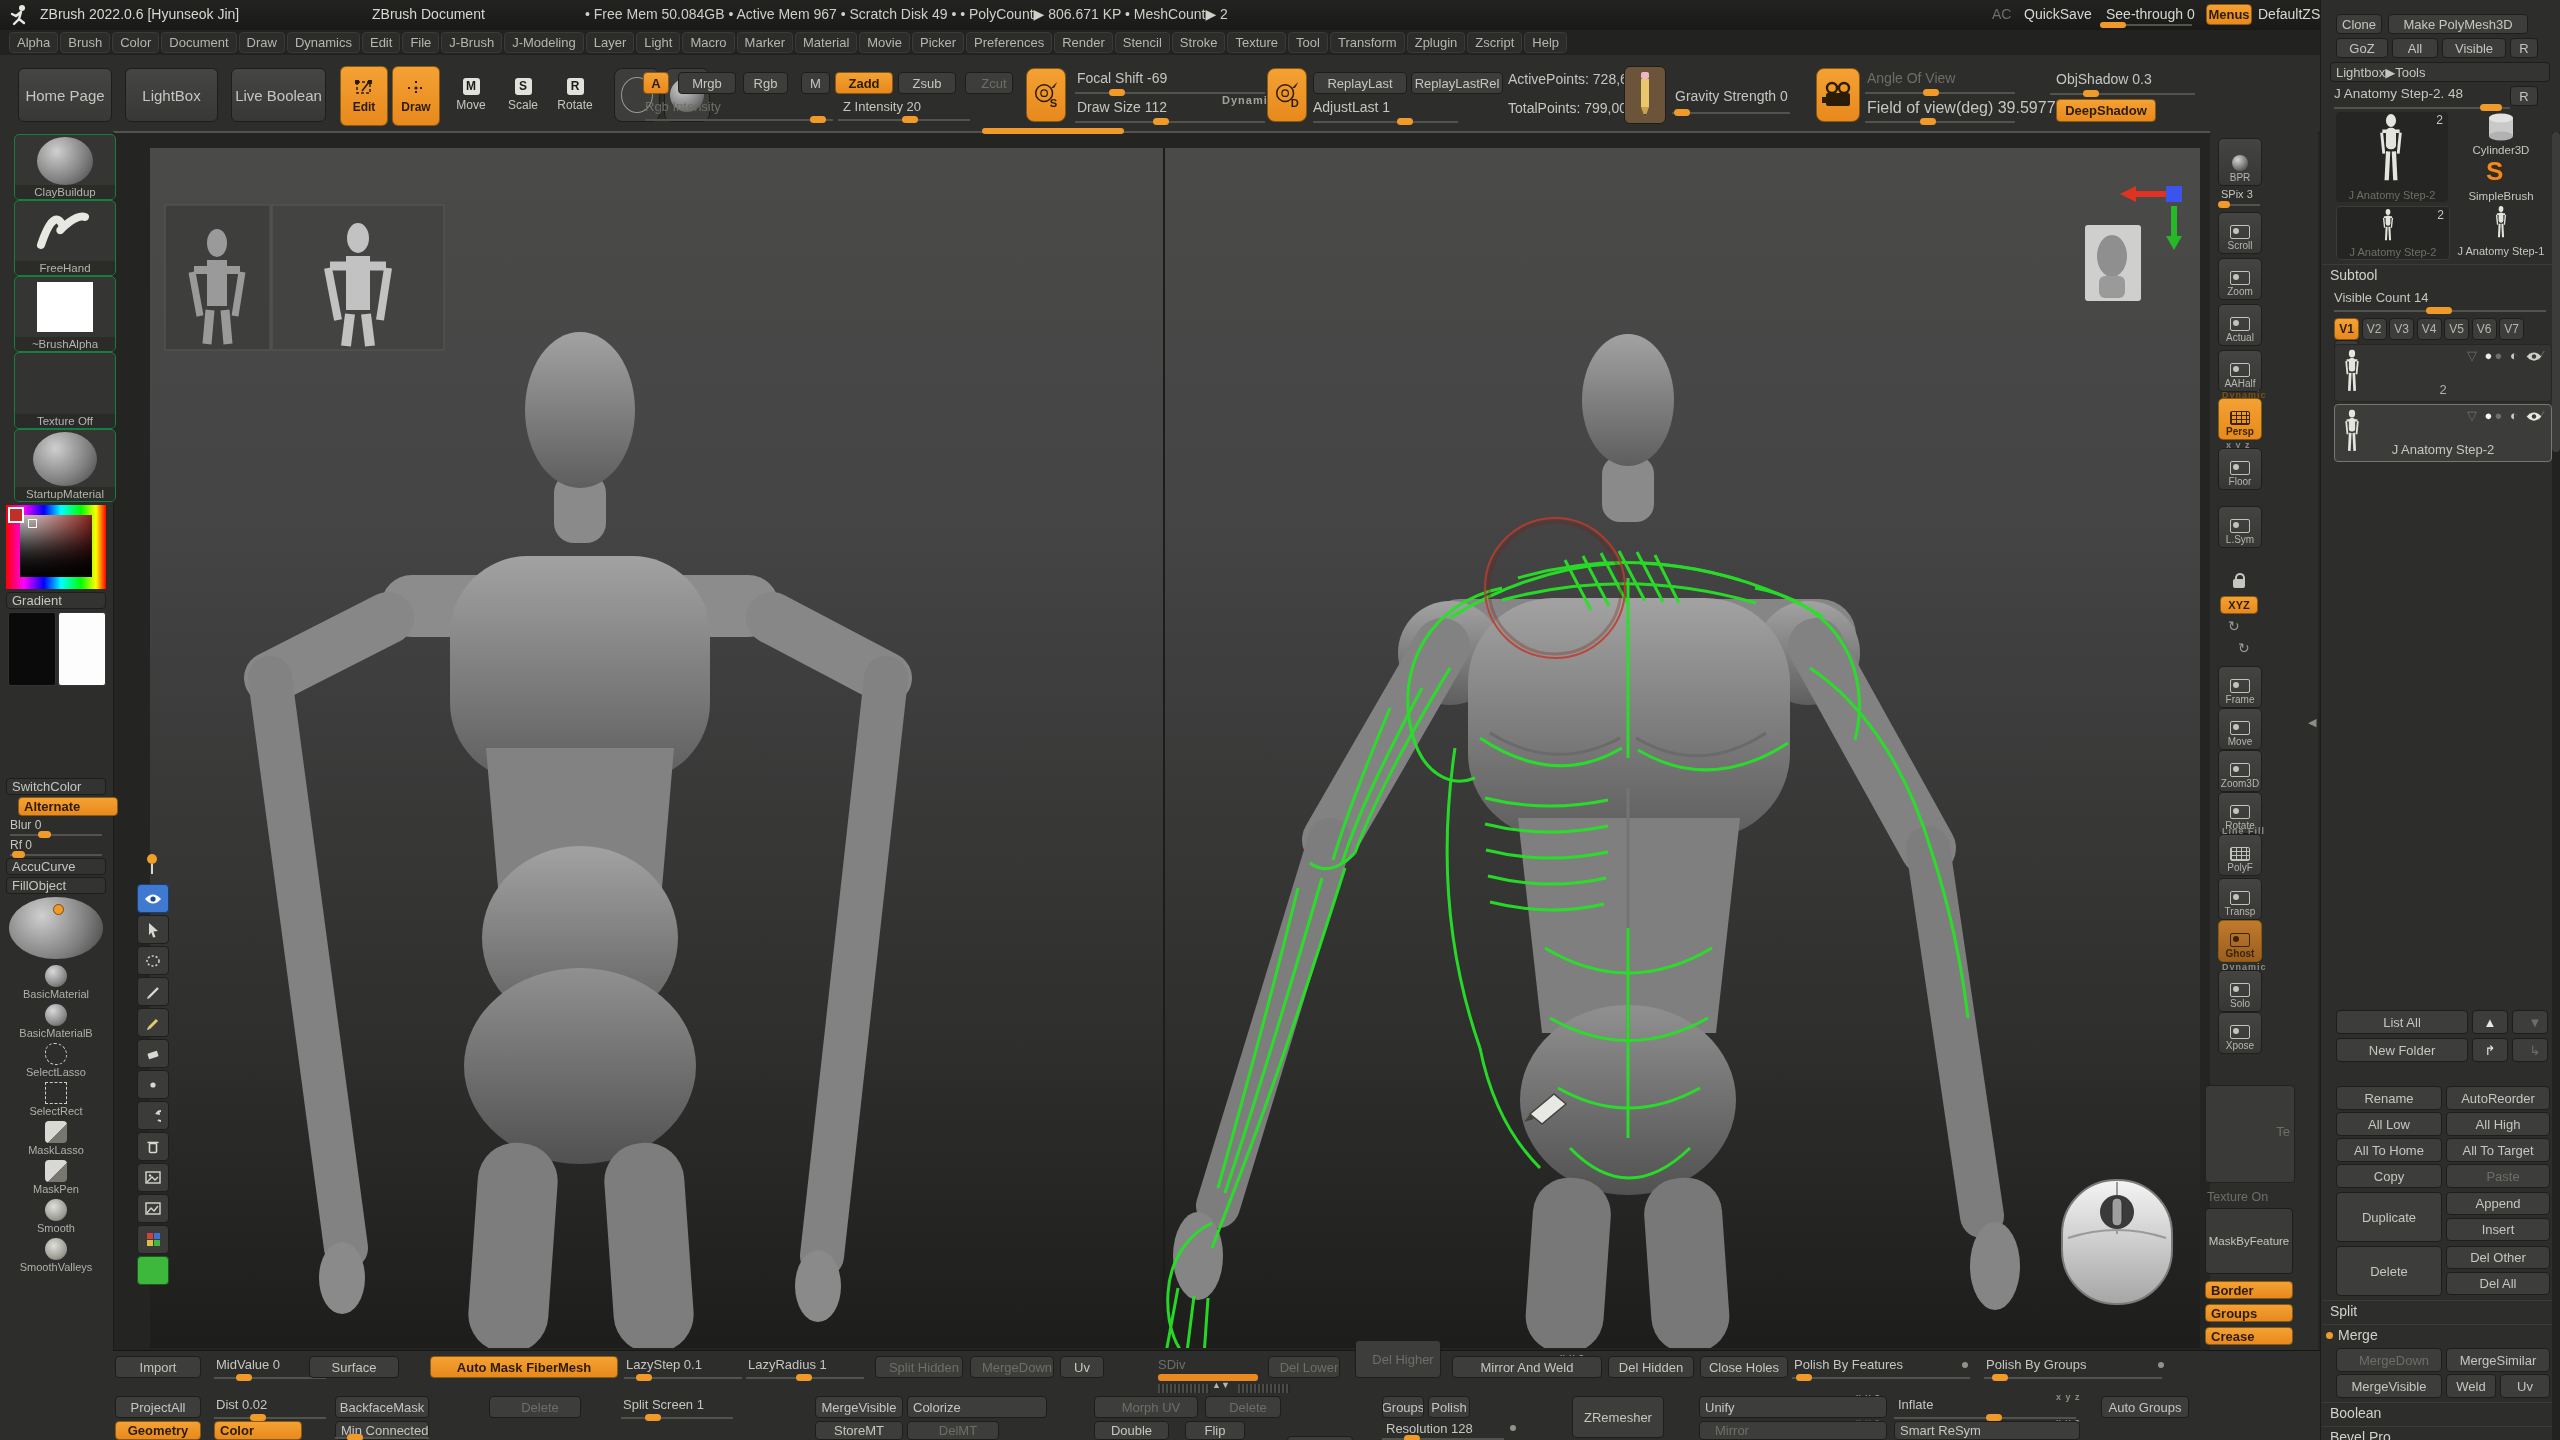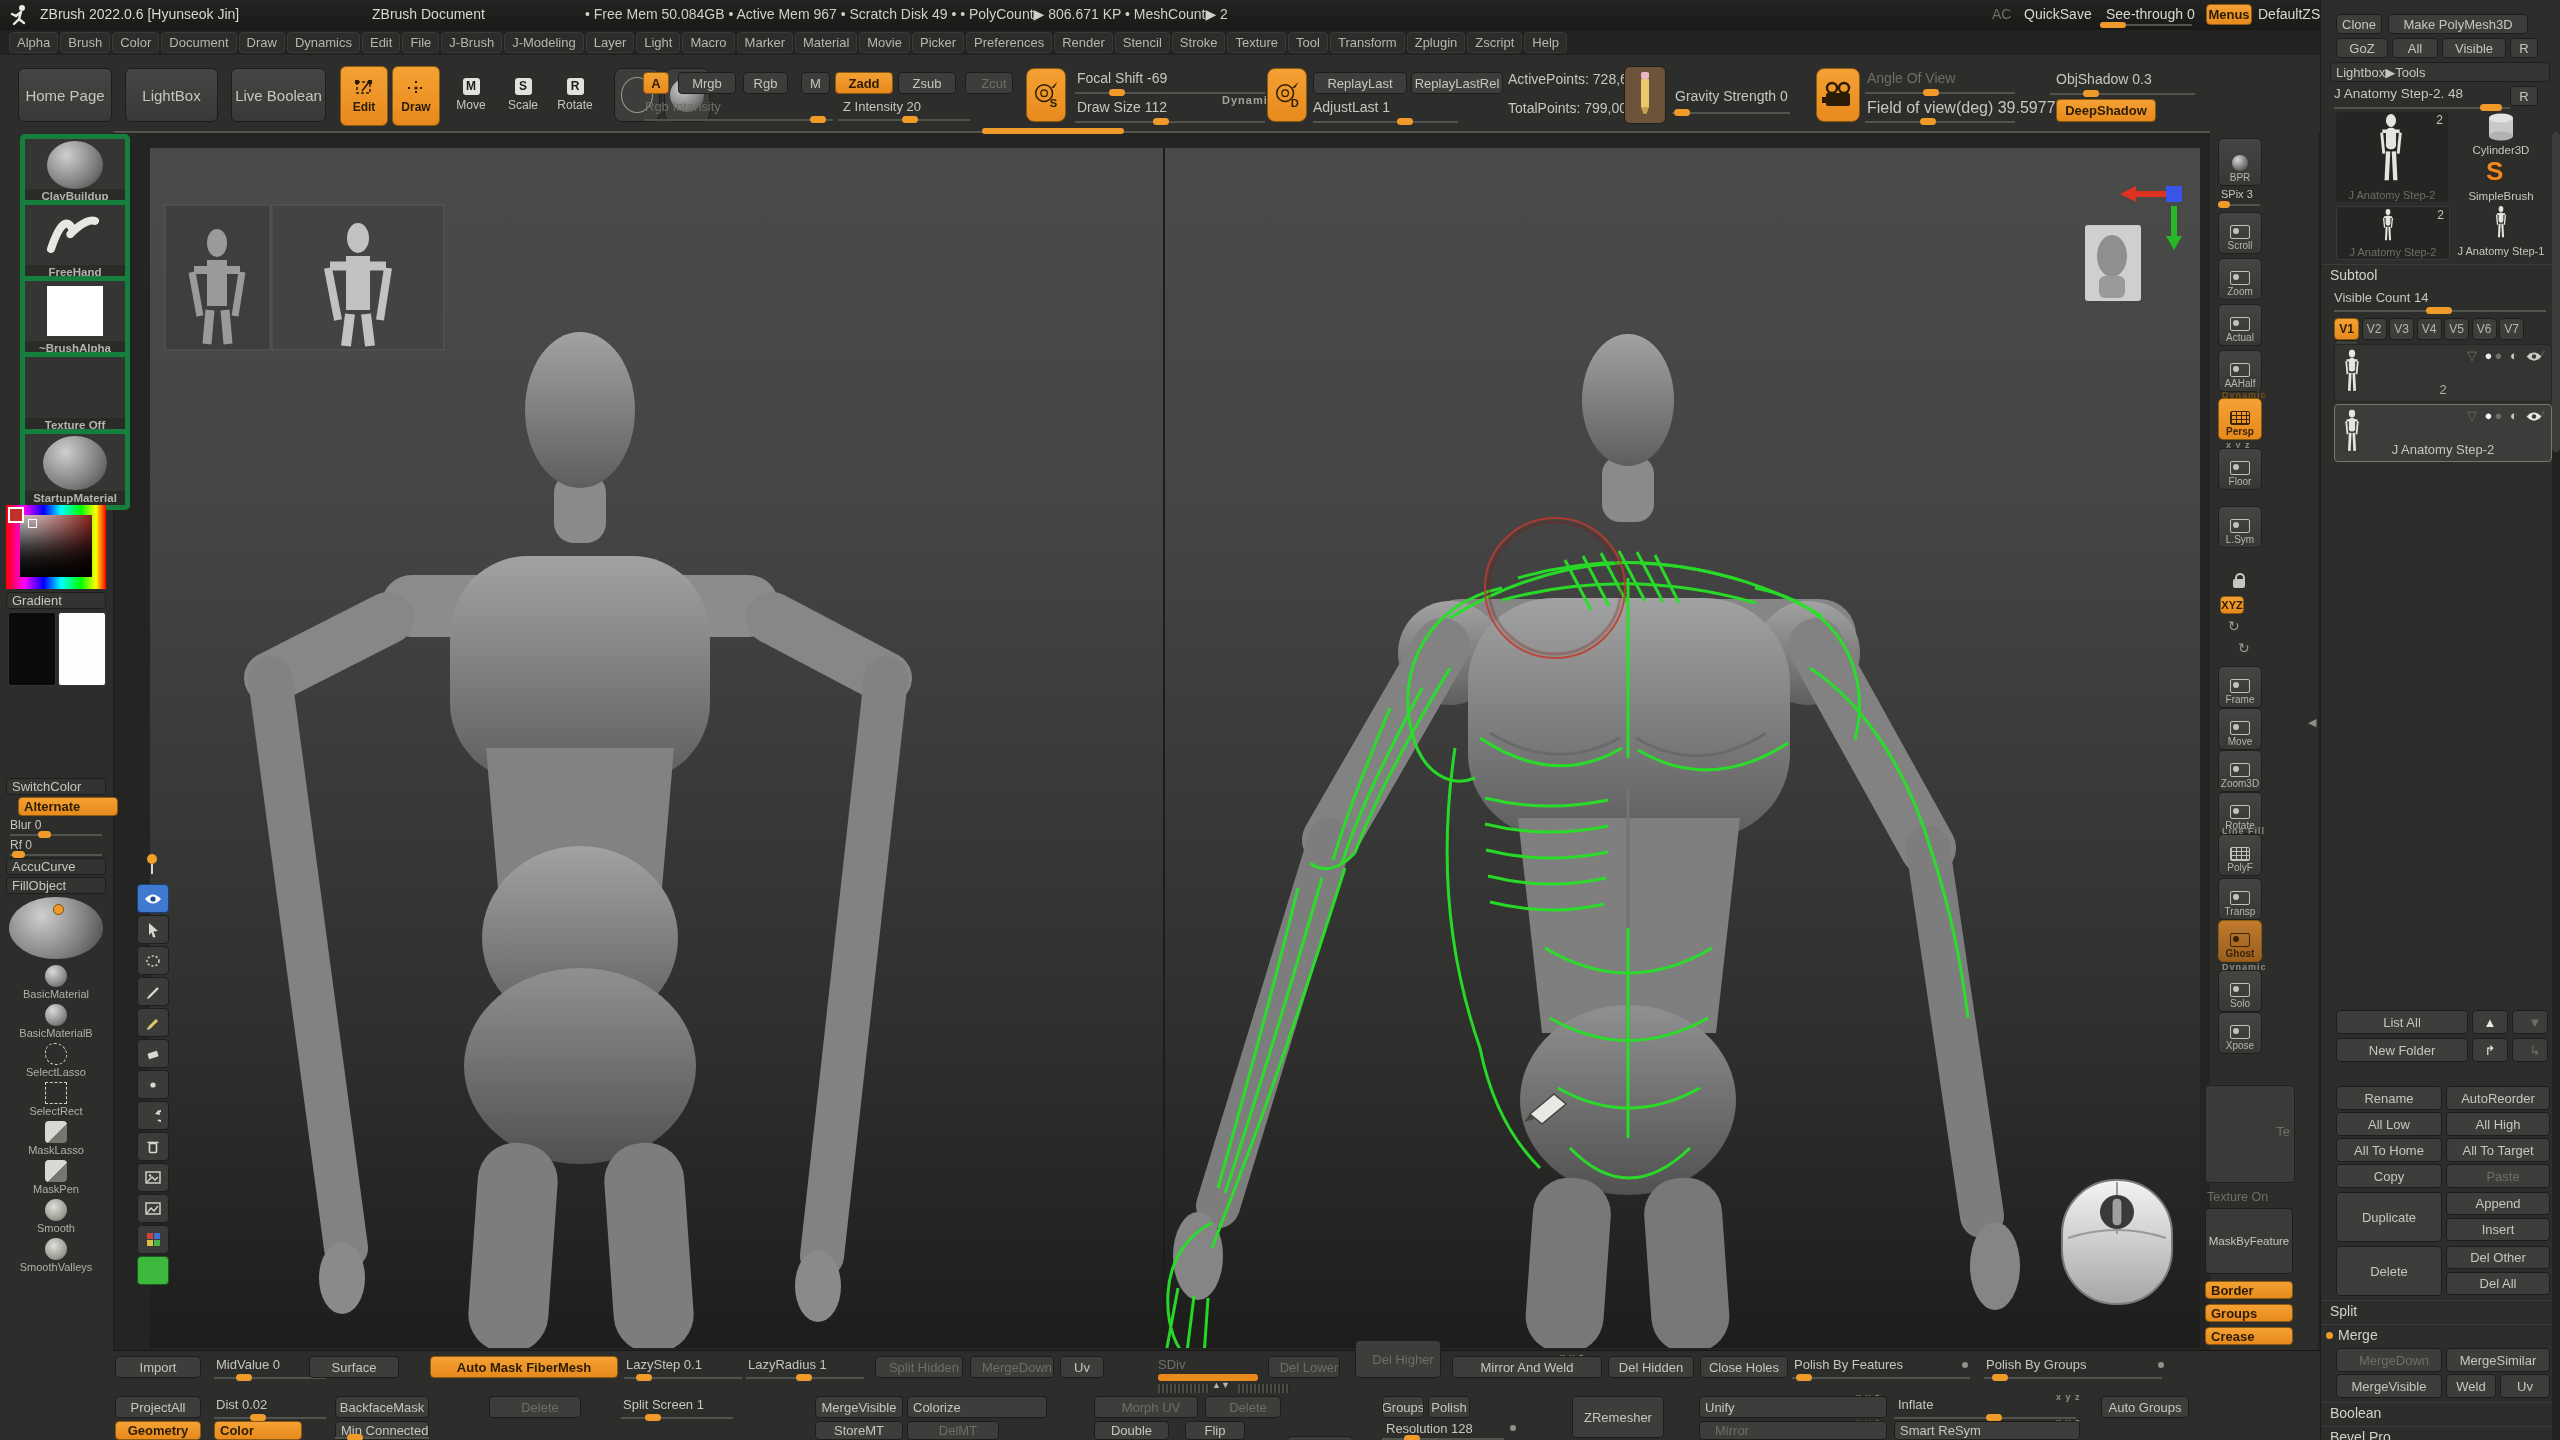--- a/index.html
+++ b/index.html
@@ -33,21 +33,21 @@
       border-radius:4px;font-size:13px;color:#b6b6b0;}
   
   #toolbar{position:absolute;left:0;top:55px;width:2560px;height:77px;background:#2d2d2b;border-bottom:1px solid #1a1a18;}
   .badge{display:inline-block;width:17px;height:17px;background:#e2e2dc;color:#1c1c1a;font-weight:bold;
          font-size:12px;border-radius:3px;text-align:center;line-height:17px;}
   .tbtn{position:absolute;width:46px;height:58px;display:flex;flex-direction:column;align-items:center;
         justify-content:center;font-size:12px;color:#c6c6c0;border-radius:6px;gap:3px;}
   .tbtn.or{background:linear-gradient(#f4a133,#e8891d);color:#2b1c05;border:1px solid #8a5a10;font-weight:bold;}
   
   #sidebar{position:absolute;left:0;top:132px;width:113px;height:1308px;background:#2d2d2b;border-right:1px solid #1c1c1a;}
-  .sbbox{position:absolute;left:20px;width:100px;background:#353533;border:5px solid #15803d;border-radius:5px;overflow:hidden;font-weight:bold;}
+  .sbbox{position:absolute;left:14px;width:100px;background:#353533;border:1px solid #15803d;border-radius:5px;overflow:hidden;}
   .sblabel{position:absolute;left:0;bottom:0;width:100%;text-align:center;font-size:11.5px;color:#b4b4ae;
            background:rgba(40,40,38,.75);padding:1px 0;}
   .sphere{border-radius:50%;background:radial-gradient(circle at 35% 30%,#cfcfcf,#7e7e7e 60%,#3f3f3f);}
   .bitem{height:38px;position:relative;}
   .bthumb{width:22px;height:22px;margin:1px auto 0;}
   .k-sphere .bthumb{border-radius:50%;background:radial-gradient(circle at 35% 30%,#d9d9d9,#8a8a8a 60%,#4a4a4a);}
   .k-lasso .bthumb{border:1.5px dashed #d0d0ca;border-radius:45% 60% 50% 55%;box-sizing:border-box;}
   .k-rect .bthumb{border:1.5px dashed #d0d0ca;box-sizing:border-box;}
   .k-mask .bthumb{border-radius:4px;background:linear-gradient(135deg,#d8d8d4 55%,#77776f 56%);}
   .k-noise .bthumb{border-radius:50%;background:radial-gradient(circle at 40% 35%,#e0e0dc,#9a9a92 65%,#55554d);}
@@ -615,21 +615,21 @@
       <i class="g"></i>
       <span class="rsl">Floor</span>
     </div>
   <div class="rsb" style="top:506px">
       <i class="g"></i>
       <span class="rsl">L.Sym</span>
     </div>
   <div class="rsb" style="top:550px;background:none;border:none">
       <span class="lockg"></span>
     </div>
-  <div class="b or" style="left:2220px;top:596px;width:24px;height:18px;font-size:11px">XYZ</div>
+  <div class="b or" style="left:2220px;top:596px;width:38px;height:18px;font-size:11px">XYZ</div>
   <span class="lb" style="left:2228px;top:618px;font-size:14px;color:#9a9a94">↻</span>
   <span class="lb" style="left:2238px;top:640px;font-size:14px;color:#9a9a94">↻</span>
   <div class="rsb" style="top:666px">
       <i class="g"></i>
       <span class="rsl">Frame</span>
     </div>
   <div class="rsb" style="top:708px">
       <i class="g"></i>
       <span class="rsl">Move</span>
     </div>

